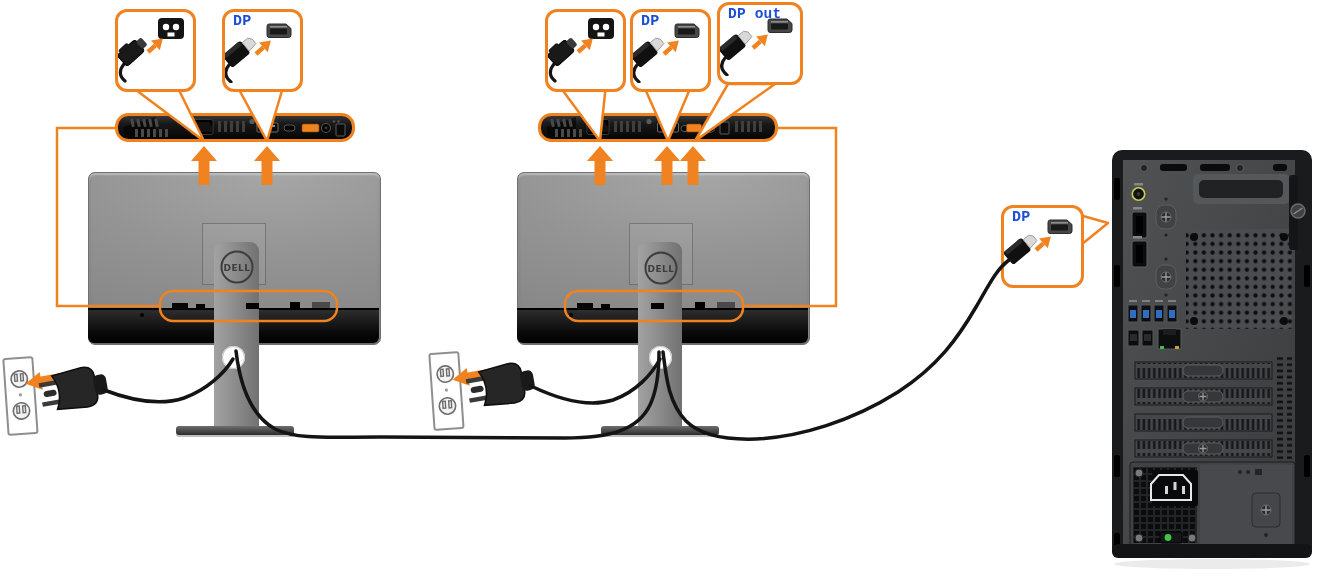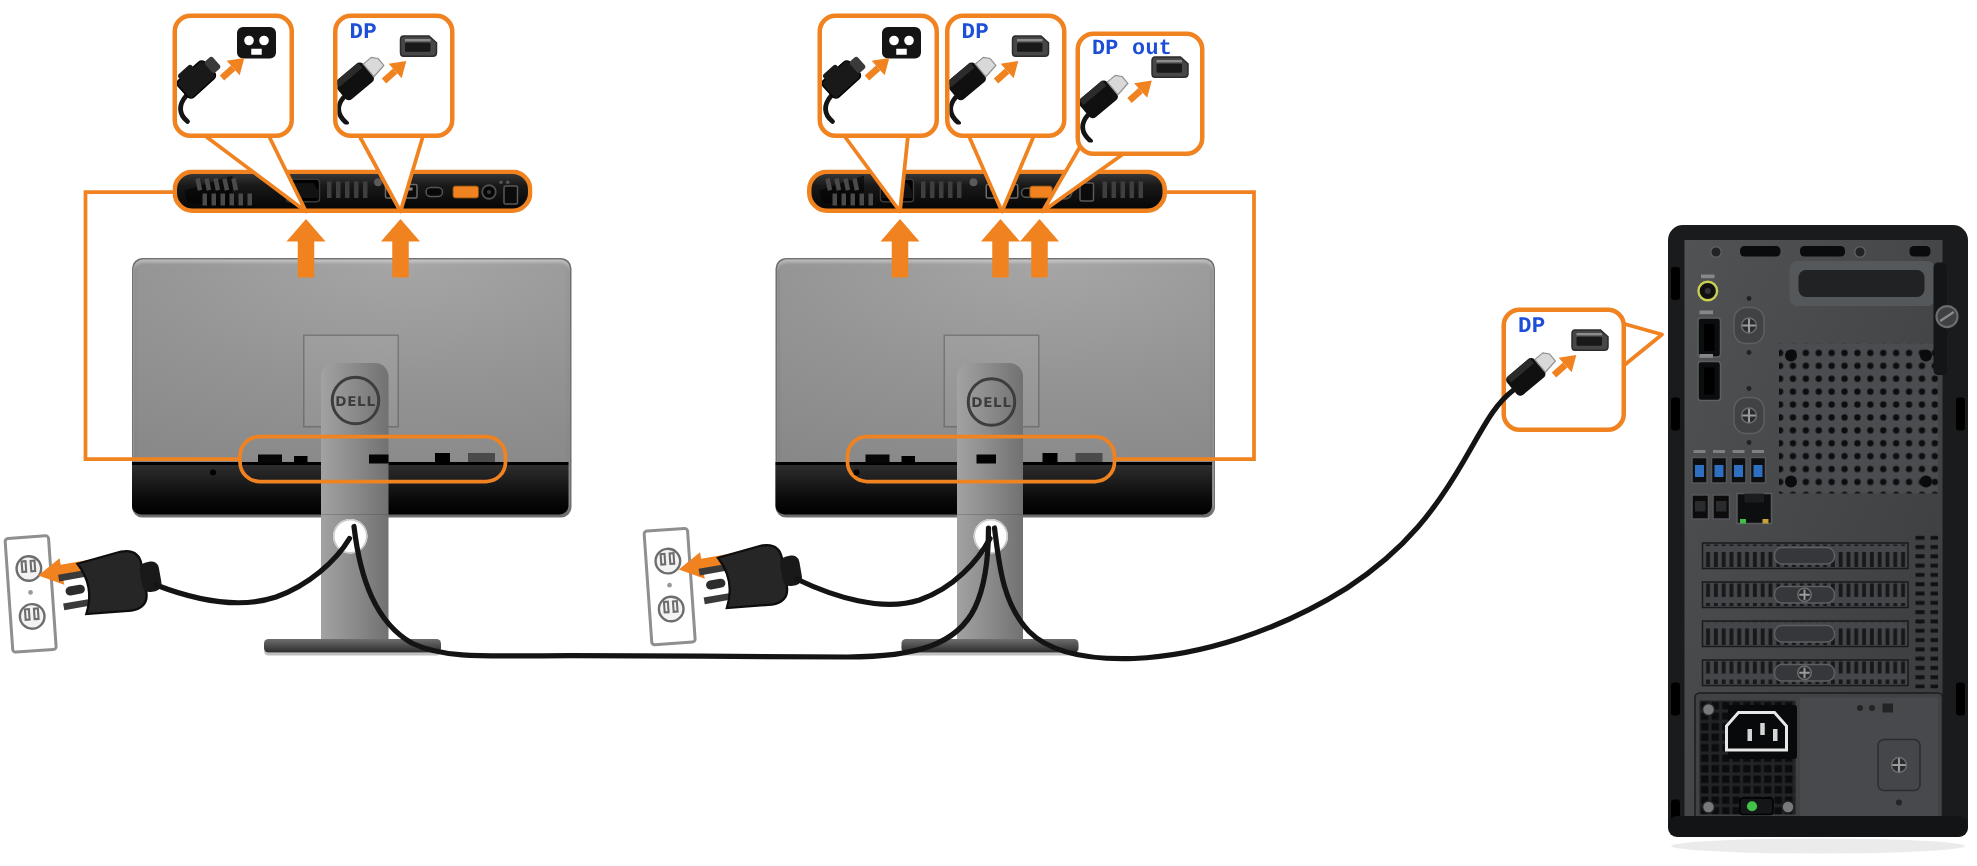--- a/index.html
+++ b/index.html
@@ -489,21 +489,21 @@
       </g>
       <path d="M4,53 C-1,59 0,65 6,70" stroke="#141414" stroke-width="3.2" fill="none" stroke-linecap="round"></path>
       <g transform="translate(2,50) rotate(-40)">
         <rect x="0" y="-8" width="24" height="16" rx="3" fill="#101010"></rect>
         <rect x="2" y="-8" width="20" height="4.5" fill="#2b2b2b"></rect>
         <polygon points="24,-5 31,-5 34,-1.5 34,4.5 24,6" fill="#d9d9d9" stroke="#909090" stroke-width="0.8"></polygon>
       </g>
     </svg>
   </div>
 
-  <div class="callout" style="left:717px;top:21px;width:80px;height:77px;">
+  <div class="callout" style="left:717px;top:2px;width:80px;height:77px;">
     <span class="lbl" style="font-size:14.5px;">DP out</span>
     <svg width="74" height="71" viewBox="0 0 74 71">
       <g transform="translate(48,14)">
         <path d="M2,0 H19 L24,4.5 V11 Q24,13.5 21.5,13.5 H2 Q0,13.5 0,11 V2.5 Q0,0 2,0 Z" fill="#474747" stroke="#2b2b2b"></path>
         <rect x="3" y="2" width="17" height="1.6" fill="#9a9a9a" opacity="0.85"></rect>
         <rect x="3" y="4.5" width="17" height="6" rx="1" fill="#191919"></rect>
       </g>
       <g transform="translate(33,43) rotate(-42)" fill="#F08220">
         <rect x="0" y="-2.2" width="10" height="4.4"></rect>
           <polygon points="10,-6.5 10,6.5 20,0"></polygon>

